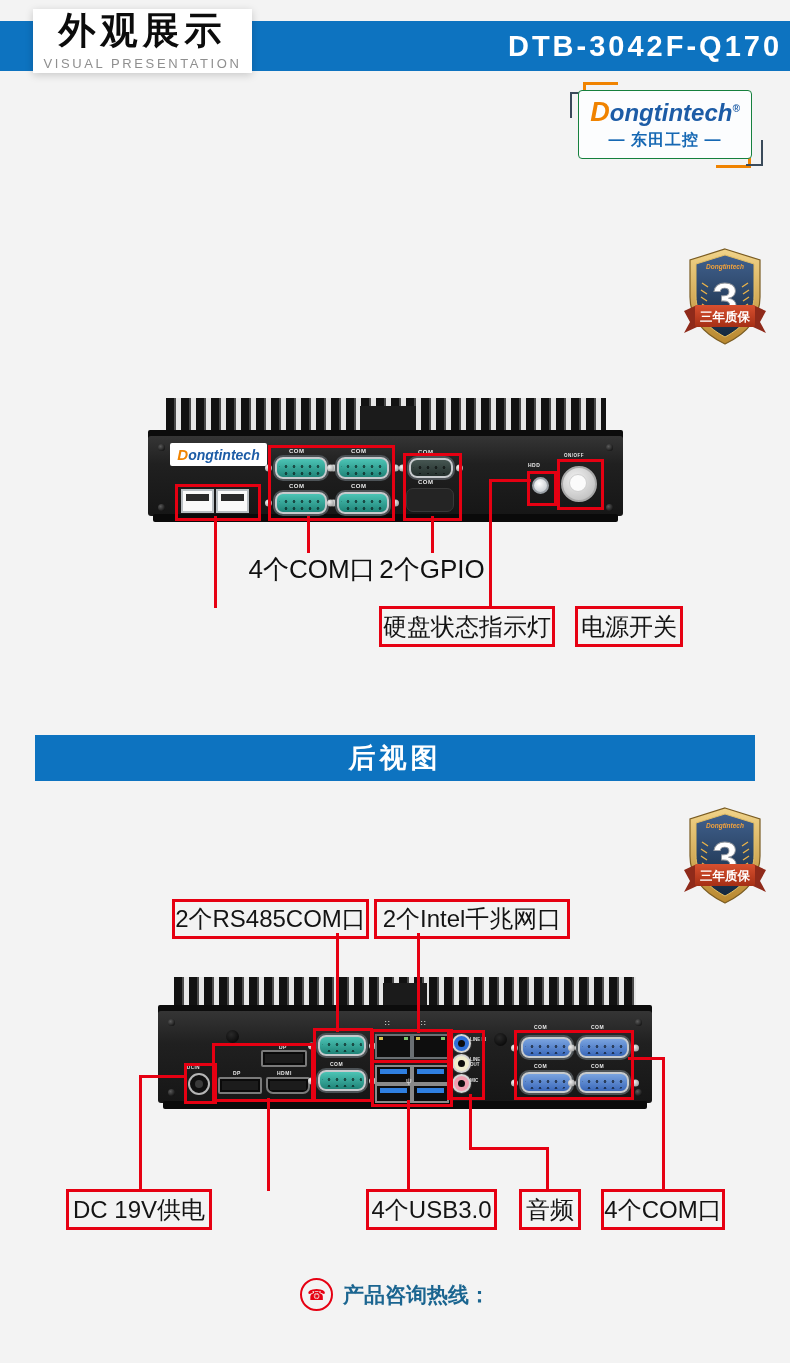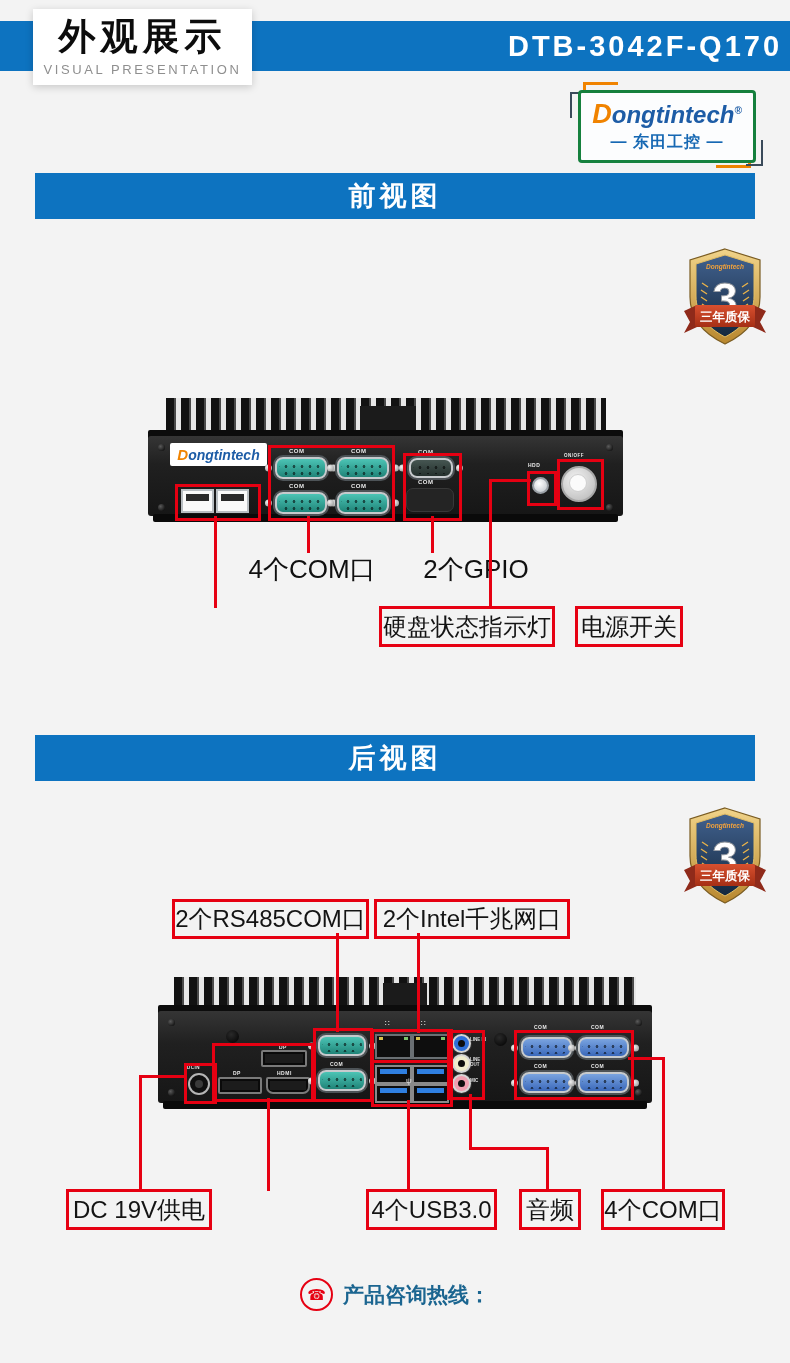--- a/index.html
+++ b/index.html
@@ -1,28 +1,28 @@
 <!DOCTYPE html>
 <html><head>
 <meta charset="utf-8">
 <style>
   html,body{margin:0;padding:0;}
   body{font-family:"Liberation Sans","DejaVu Sans",sans-serif;background:#e9e9e9;}
   #page{position:relative;width:790px;height:1363px;background:#f3f3f3;overflow:hidden;margin:0 auto;}
   .abs{position:absolute;}
   
   .header-bar{position:absolute;left:0;top:21px;width:790px;height:50px;background:#0d73c0;}
-  .title-box{position:absolute;left:33px;top:9px;width:219px;height:76px;background:#ffffff;
+  .title-box{position:absolute;left:33px;top:9px;width:219px;height:64px;background:#ffffff;
     box-shadow:0 2px 8px rgba(0,0,0,.18);display:flex;flex-direction:column;align-items:center;justify-content:center;z-index:2;}
   .title-cn{font-size:37px;font-weight:800;letter-spacing:5px;color:#0c0c0c;line-height:1;}
   .title-en{font-size:13px;color:#8f8f8f;letter-spacing:2.6px;margin-top:7px;font-weight:500;}
   .model{position:absolute;left:520px;top:21px;width:250px;height:50px;display:flex;align-items:center;justify-content:center;
     color:#fff;font-size:29px;font-weight:bold;letter-spacing:3px;white-space:nowrap;}
   
-  .logo-box{position:absolute;left:578px;top:90px;width:172px;height:67px;background:#fcfdfe;border:3px solid #15803d;
+  .logo-box{position:absolute;left:578px;top:90px;width:172px;height:67px;background:#fcfdfe;border:1px solid #15803d;
     border-radius:4px;display:flex;flex-direction:column;align-items:center;justify-content:center;z-index:2;}
   .logo-line1{font-size:24px;font-weight:bold;font-style:italic;color:#1d5ca6;line-height:1;}
   .logo-line1 .d{color:#f08300;font-size:27px;}
   .logo-line1 .reg{font-size:10px;vertical-align:super;}
   .logo-line2{font-size:16px;color:#1668b3;font-weight:bold;margin-top:4px;letter-spacing:1px;}
   .bracket{position:absolute;z-index:1;}
   
   .banner{position:absolute;left:35px;width:720px;height:46px;background:#0d73c0;display:flex;align-items:center;
     justify-content:center;color:#fff;font-size:27px;font-weight:600;letter-spacing:4px;}
   
@@ -97,21 +97,20 @@
 
   <div class="bracket" style="left:583px;top:82px;width:32px;height:15px;border-left:3px solid #f08300;border-top:3px solid #f08300;"></div>
   <div class="bracket" style="left:570px;top:92px;width:15px;height:24px;border-left:2px solid #3a4a5a;border-top:2px solid #3a4a5a;"></div>
   <div class="bracket" style="left:716px;top:150px;width:32px;height:15px;border-right:3px solid #f08300;border-bottom:3px solid #f08300;"></div>
   <div class="bracket" style="left:746px;top:140px;width:15px;height:24px;border-right:2px solid #3a4a5a;border-bottom:2px solid #3a4a5a;"></div>
   <div class="logo-box">
     <div class="logo-line1"><span class="d">D</span><span>ongtintech</span><span class="reg">®</span></div>
     <div class="logo-line2">— 东田工控 —</div>
   </div>
 
-  <div class="banner" style="top:173px;">前视图</div>
 
   <div class="abs" style="left:681px;top:247px;z-index:3;">
     <svg width="88" height="100" viewBox="0 0 88 100">
       <defs>
         <linearGradient id="gGold" x1="0" y1="0" x2="0" y2="1">
             <stop offset="0" stop-color="#f1d48a"></stop>
             <stop offset="1" stop-color="#b8872e"></stop>
           </linearGradient>
         <linearGradient id="gNavy" x1="0" y1="0" x2="0" y2="1">
             <stop offset="0" stop-color="#41618e"></stop>
@@ -198,21 +197,21 @@
     <div class="redbox" style="left:409px;top:61px;width:41px;height:45px;"></div>
   </div>
 
   <div class="vline" style="left:214px;top:516px;height:92px;"></div>
   <div class="vline" style="left:307px;top:516px;height:37px;"></div>
   <div class="vline" style="left:431px;top:516px;height:37px;"></div>
   <div class="hline" style="left:489px;top:479px;width:42px;"></div>
   <div class="vline" style="left:489px;top:479px;height:129px;"></div>
 
   <div class="plain-label" style="left:247px;top:552px;width:130px;">4个COM口</div>
-  <div class="plain-label" style="left:377px;top:552px;width:110px;margin-left:44px;">2个GPIO</div>
+  <div class="plain-label" style="left:377px;top:552px;width:110px;">2个GPIO</div>
   <div class="callout" style="left:575px;top:606px;width:102px;height:35px;">电源开关</div>
   <div class="callout" style="left:379px;top:606px;width:170px;height:35px;">硬盘状态指示灯</div>
 
   <div class="banner" style="top:735px;">后视图</div>
 
   <div class="abs" style="left:681px;top:806px;z-index:3;">
     <svg width="88" height="100" viewBox="0 0 88 100">
       <path d="M44 2 L79 13 V50 C79 72 65 87 44 97 C23 87 9 72 9 50 V13 Z" fill="url(#gGold)" stroke="#7a5c22" stroke-width="1.2"></path>
       <path d="M44 8 L73 17 V49 C73 68 61 81 44 90 C27 81 15 68 15 49 V17 Z" fill="url(#gNavy)" stroke="#e3bd63" stroke-width="1"></path>
       <text x="44" y="22" font-size="6.5" fill="#f2a23c" font-style="italic" font-weight="bold" text-anchor="middle">Dongtintech</text>

